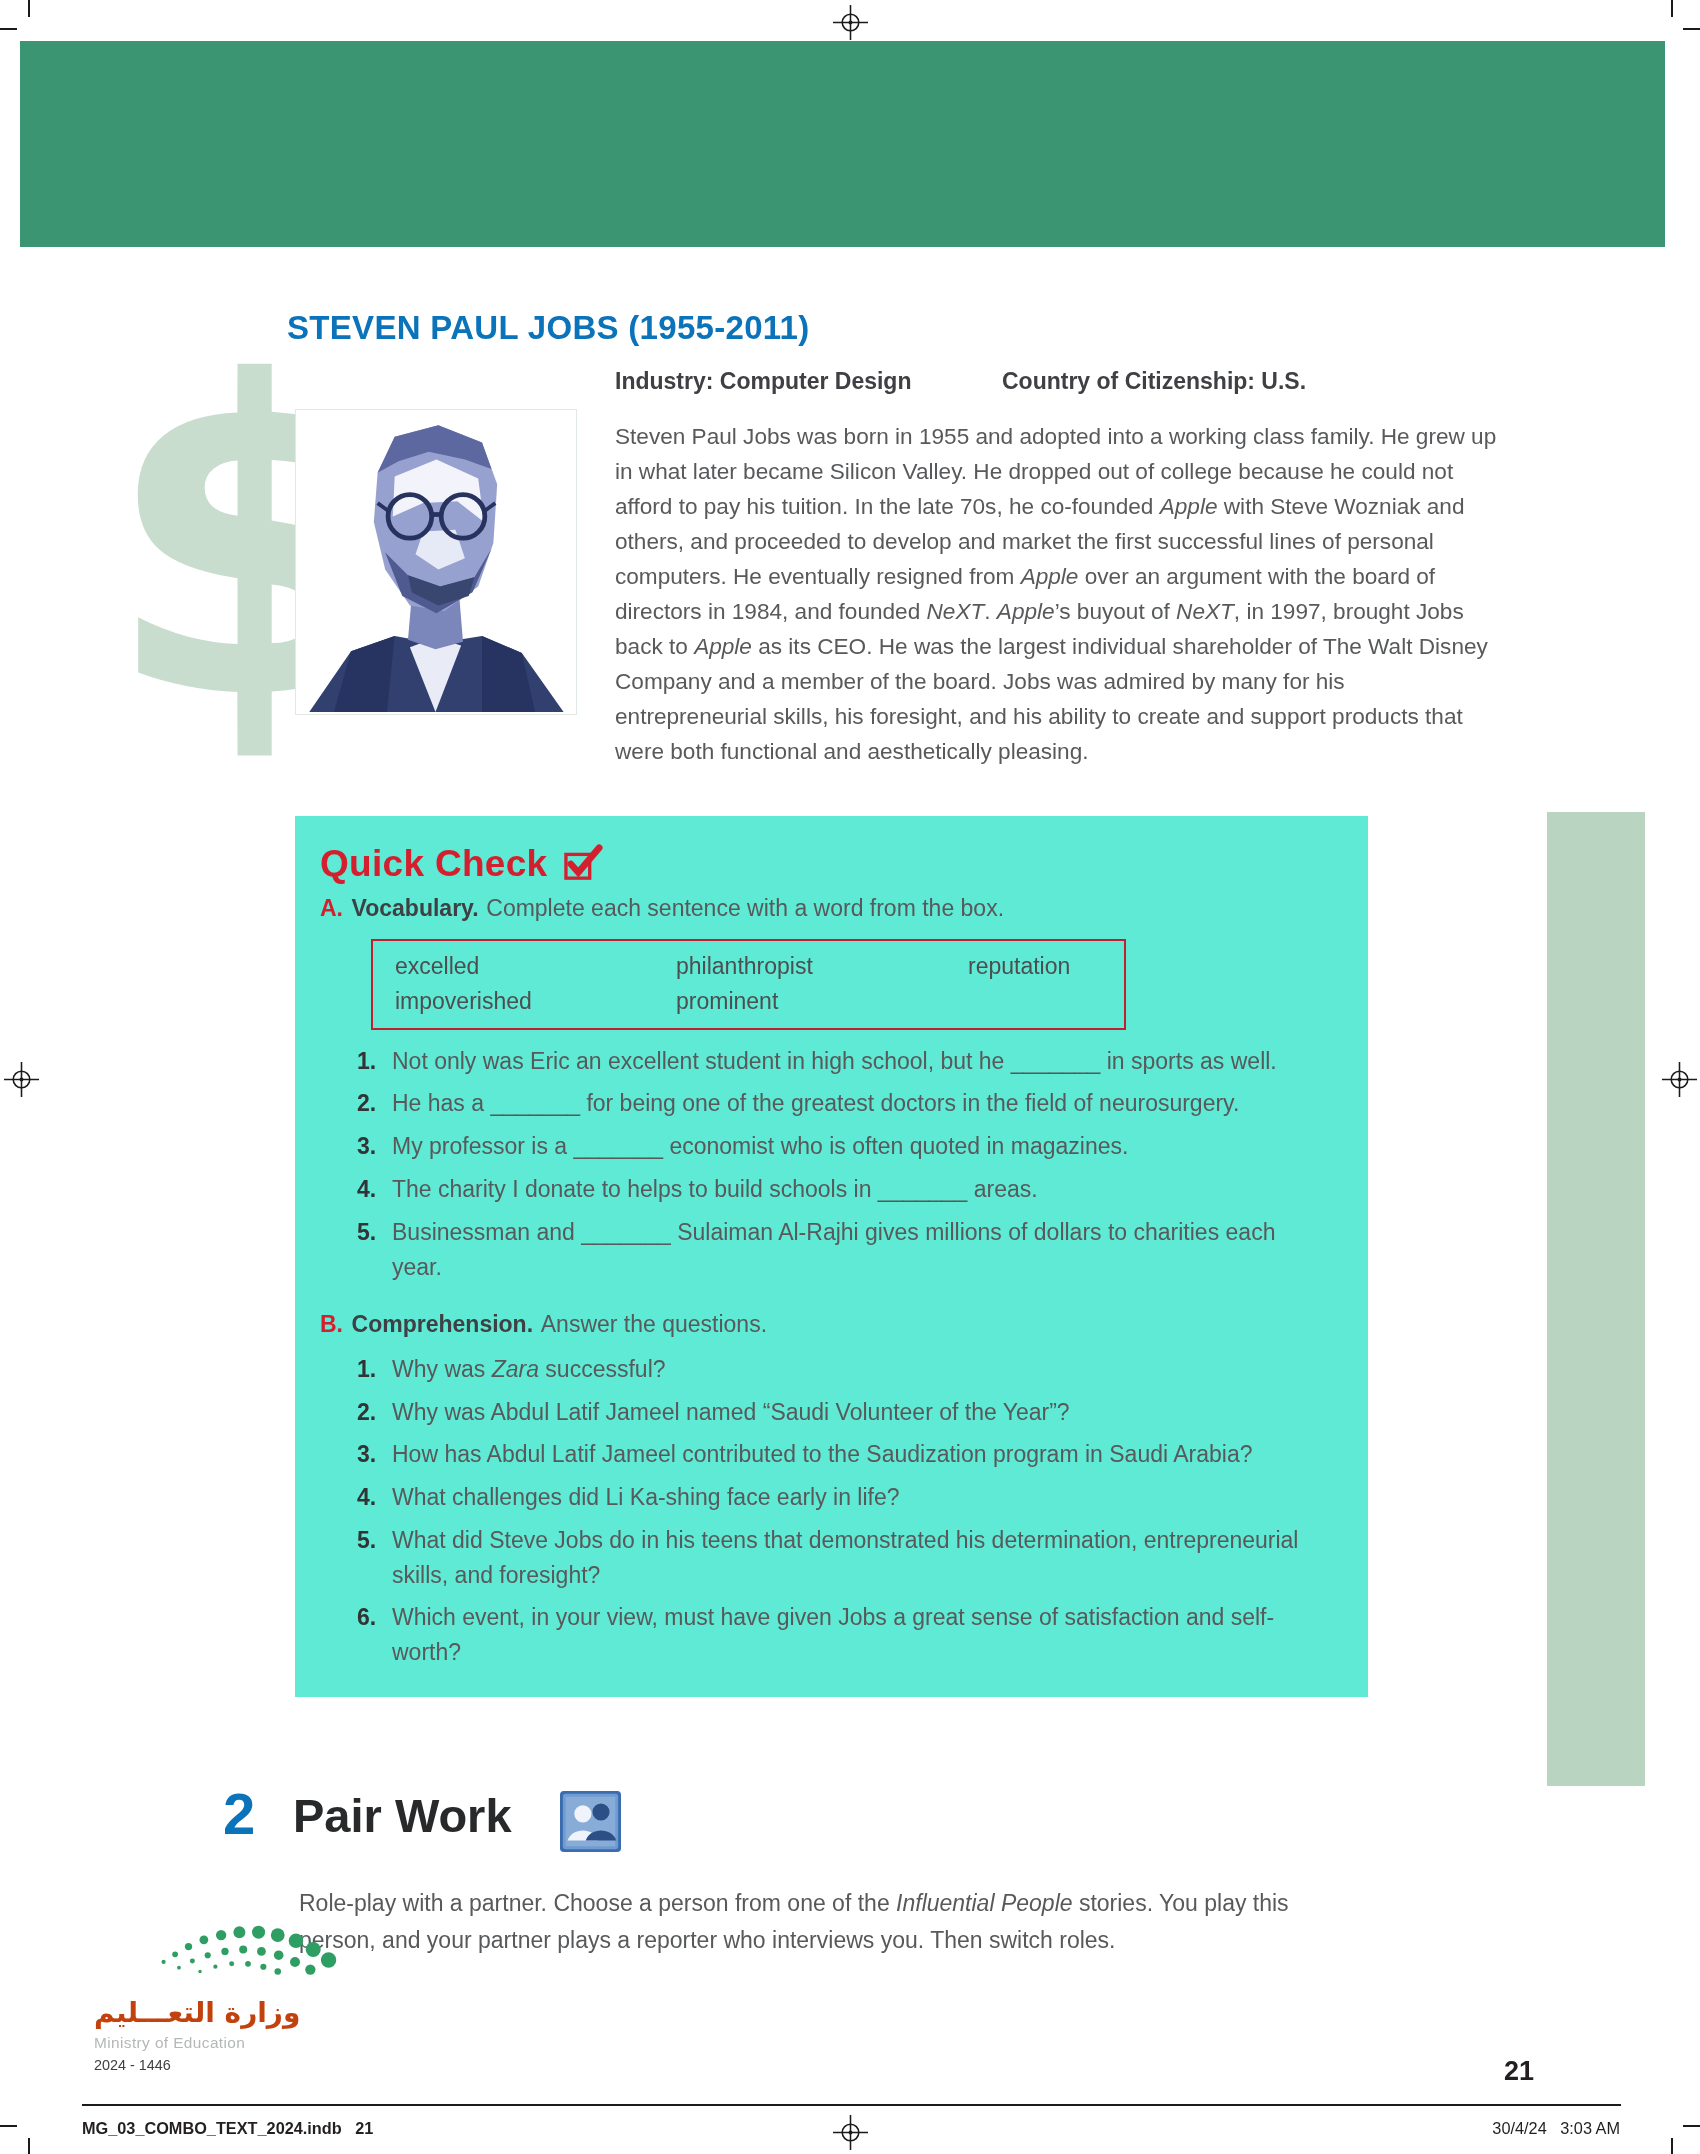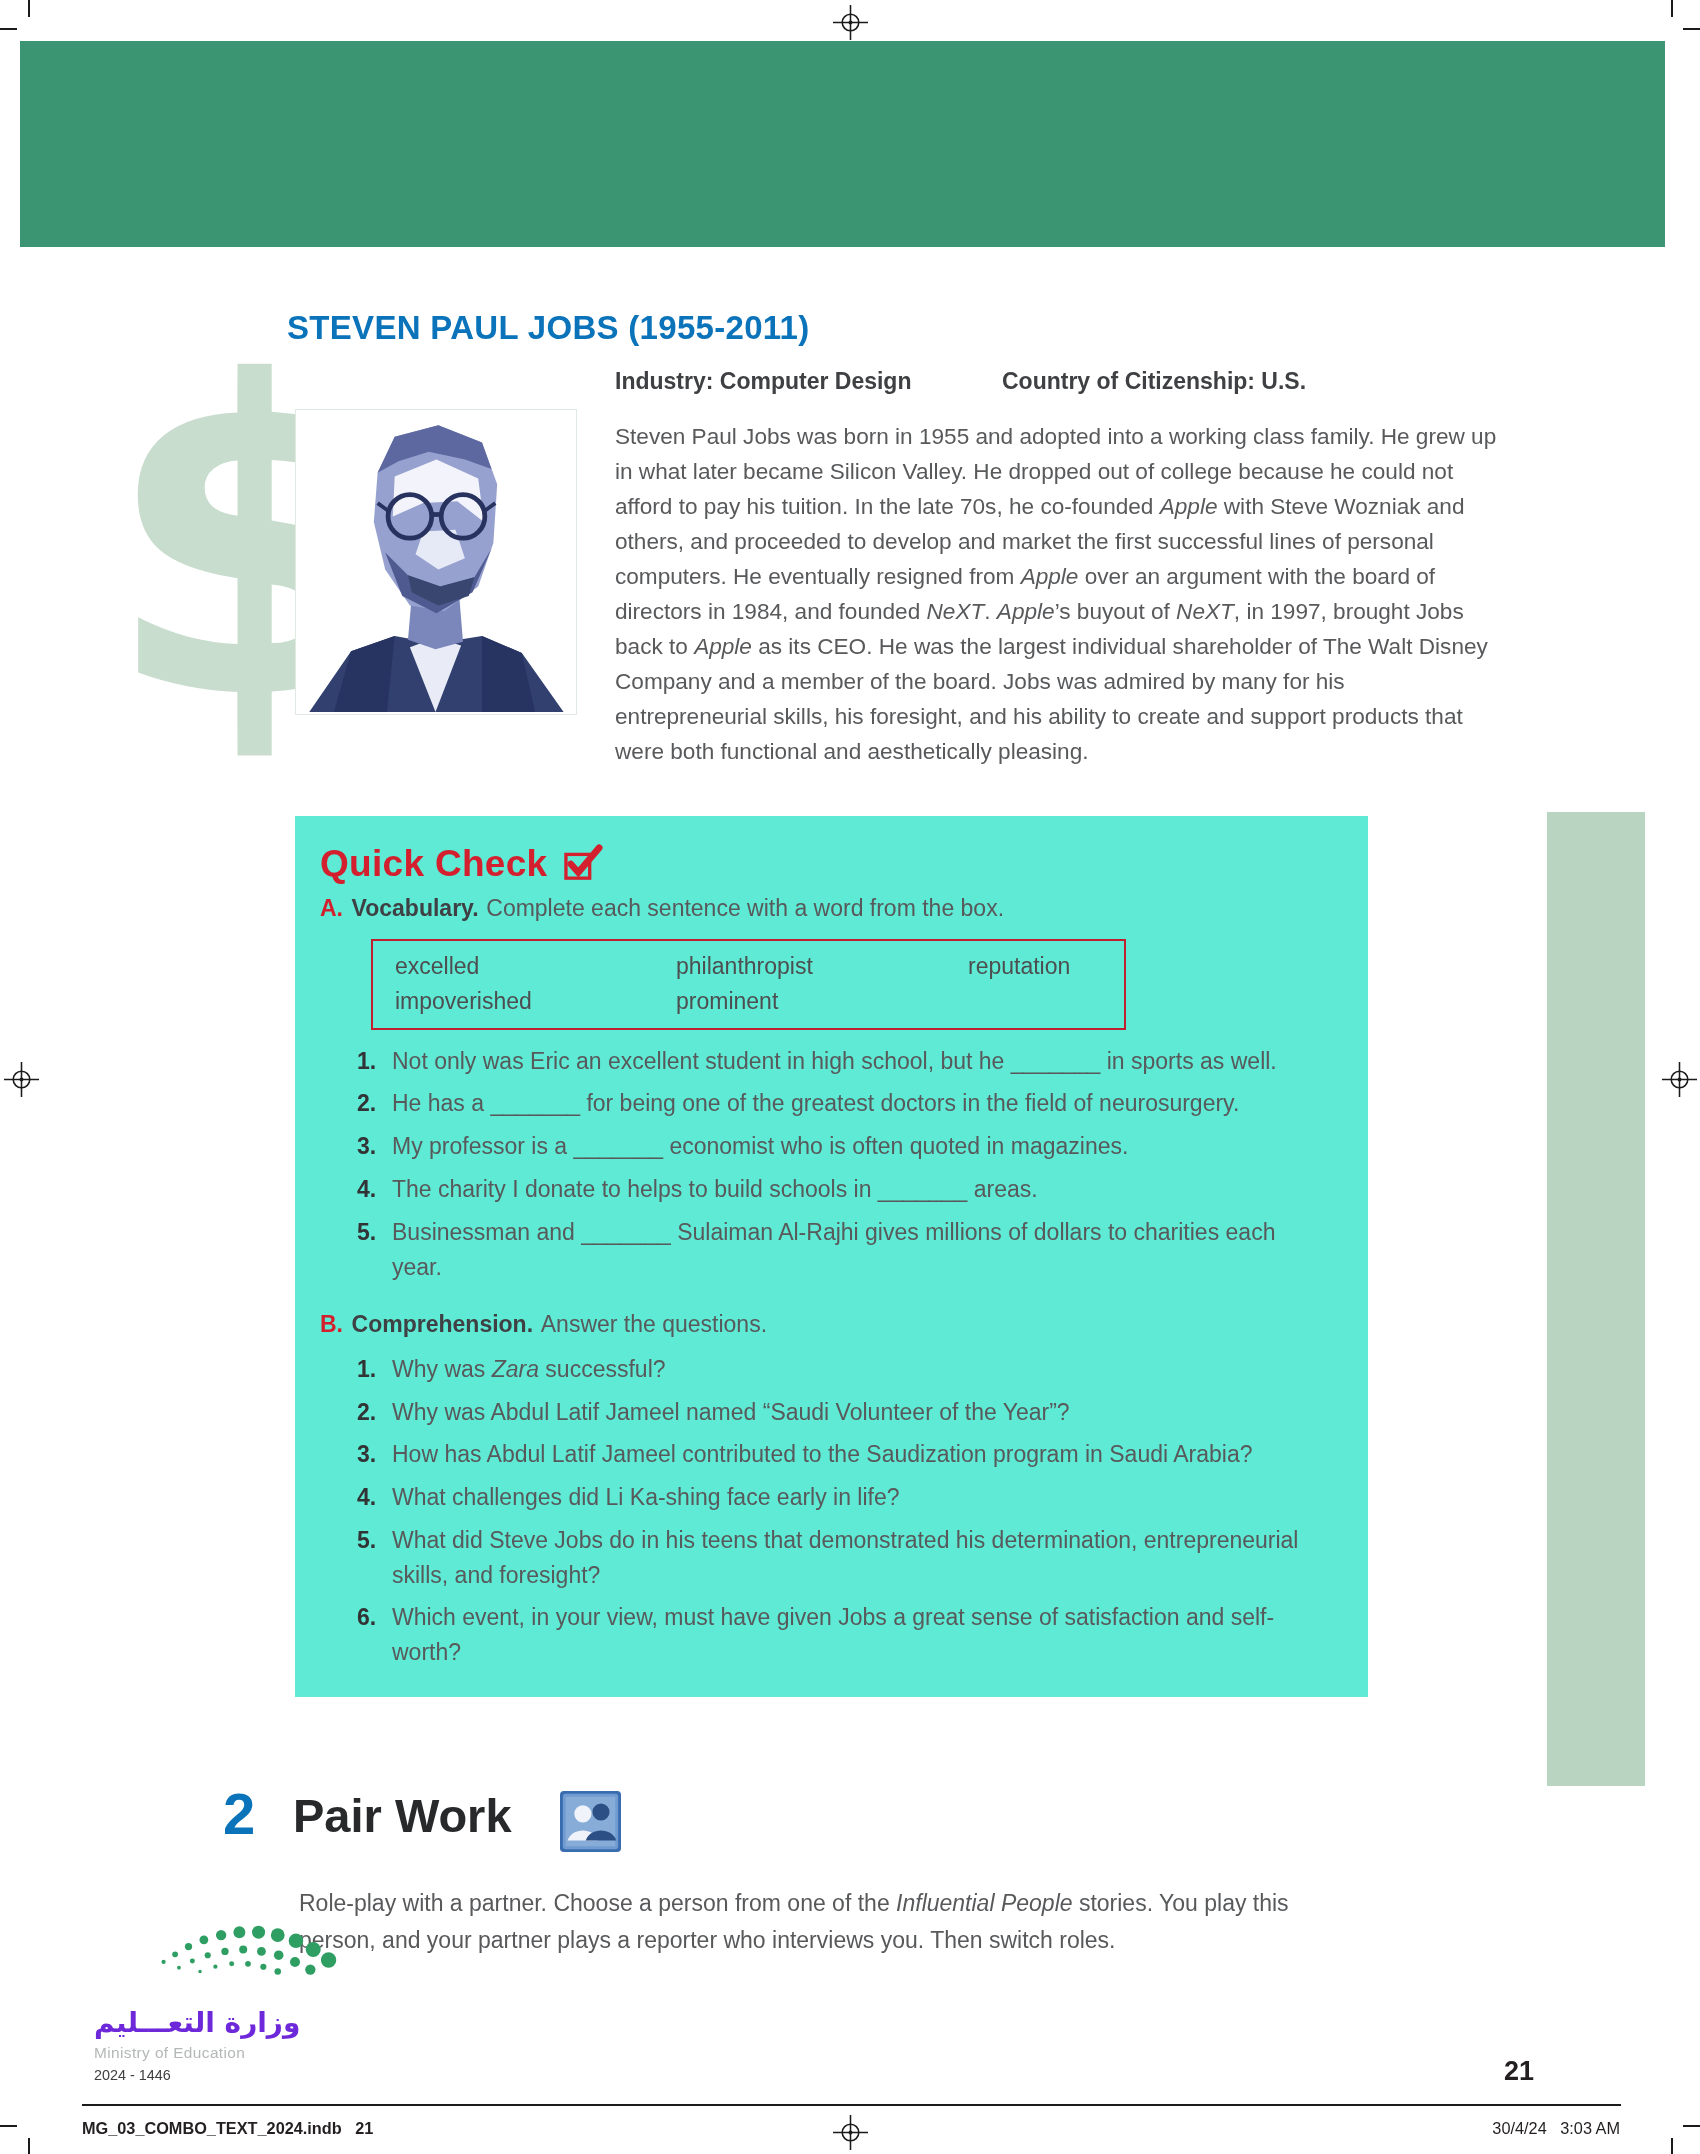--- a/index.html
+++ b/index.html
@@ -52,21 +52,21 @@
   .sec-b { margin-top: 25px; }
 
   .pw-num { position: absolute; left: 223px; top: 1780px; font-size: 58px; font-weight: bold; color: #0B73BA; }
   .pw-title { position: absolute; left: 293px; top: 1788px; font-size: 47px; font-weight: bold; color: #27292B; }
   .pw-icon { position: absolute; left: 560px; top: 1791px; width: 61px; height: 61px; }
   .pw-text { position: absolute; left: 299px; top: 1885px; width: 1064px; font-size: 23px; line-height: 37px;
              color: #58595B; z-index: 3; }
 
   .moe { position: absolute; left: 94px; top: 1912px; width: 288px; z-index: 4; }
   .moe-dots { margin-left: 60px; }
-  .moe-arabic { font-family: "DejaVu Sans", sans-serif; font-size: 28px; font-weight: bold; color: #6d28d9; margin-top: 17px; }
+  .moe-arabic { font-family: "DejaVu Sans", sans-serif; font-size: 28px; font-weight: bold; color: #c2410c; margin-top: 7px; }
   .moe-en { font-size: 15.4px; color: #B3B8B6; margin-top: 4.8px; letter-spacing: 0.4px; }
   .moe-years { font-size: 14.4px; color: #404040; margin-top: 4.8px; }
 
   .page-num { position: absolute; left: 1438px; top: 2056px; width: 96px; text-align: right;
               font-size: 27px; font-weight: bold; color: #231F20; }
 
   .footer-rule { position: absolute; left: 82px; top: 2104px; width: 1539px; height: 1.9px; background: #1b1b1b; }
   .footer-left { position: absolute; left: 82px; top: 2119px; font-size: 16.3px; color: #231F20; white-space: pre; font-weight: bold; }
   .footer-right { position: absolute; left: 1210px; top: 2119px; width: 410px; text-align: right;
                   font-size: 16.3px; color: #231F20; white-space: pre; }

